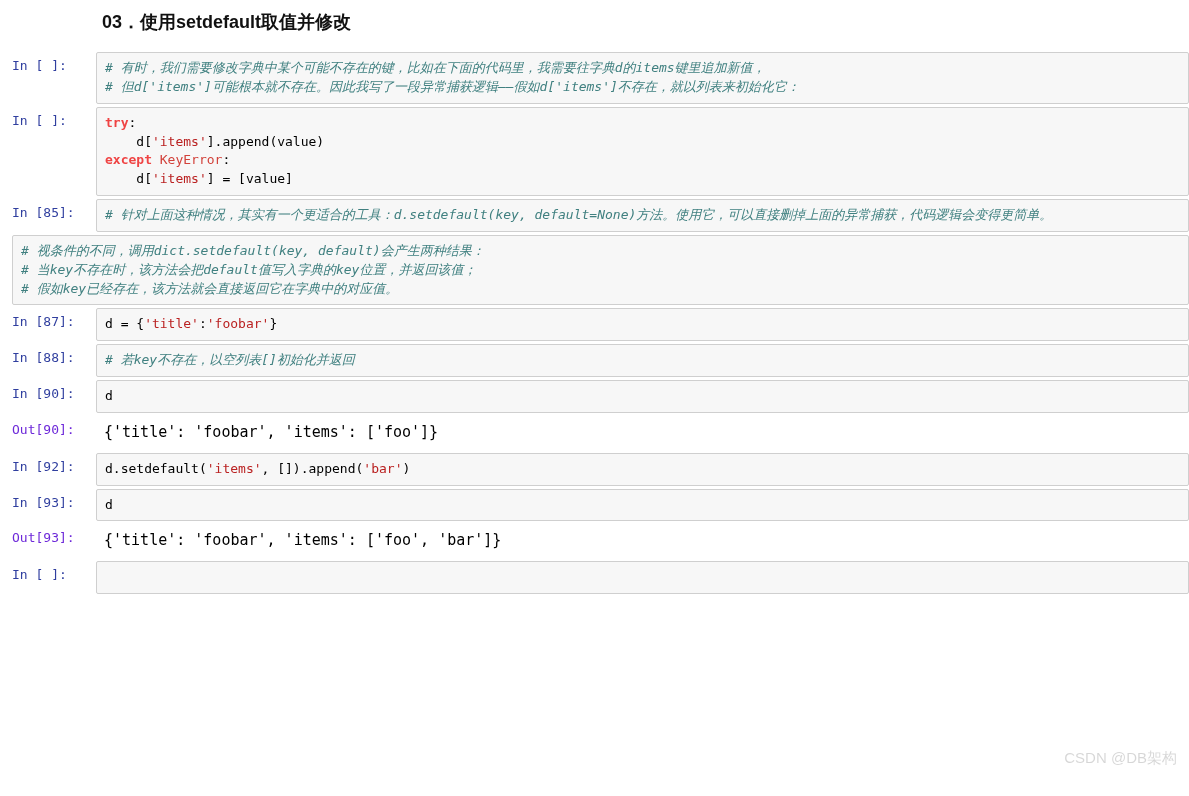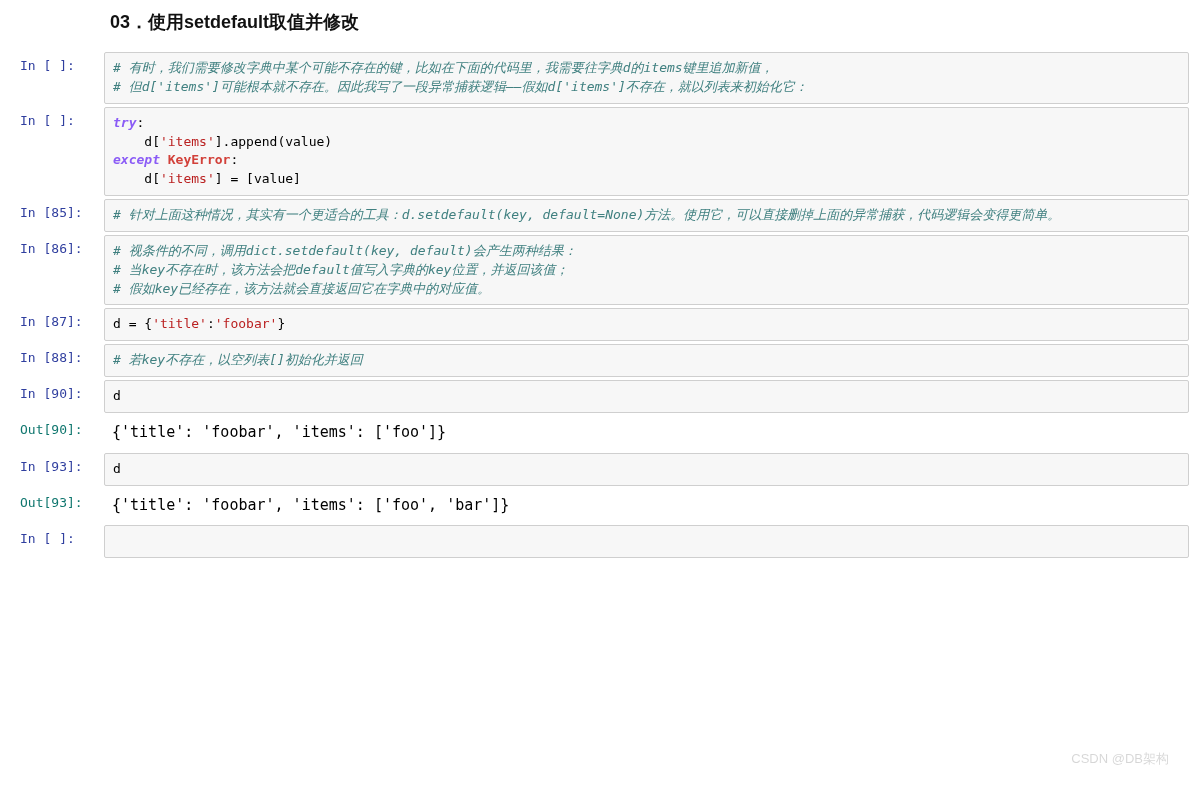--- a/index.html
+++ b/index.html
@@ -5,39 +5,39 @@
   * { box-sizing: border-box; }
   body {
     margin: 0;
     padding: 0;
     font-family: "Helvetica Neue", Helvetica, Arial, sans-serif;
     font-size: 14px;
     background: #fff;
     color: #000;
     width: 1189px;
   }
-  .notebook { padding: 0 0 20px 0; margin-left: 20px; }
+  .notebook { padding: 0 0 20px 12px; }
   h3.section-title {
     margin: 0 0 18px 90px;
     padding-top: 10px;
     font-size: 18px;
     font-weight: bold;
     color: #111;
   }
   .cell { display: flex; margin: 3px 0; }
   .prompt {
     width: 84px;
     flex: 0 0 84px;
     padding: 6px 8px 0 0;
     font-family: Menlo, Consolas, "DejaVu Sans Mono", monospace;
     font-size: 13px;
     white-space: nowrap;
   }
   .prompt-in { color: #303F9F; }
-  .prompt-out { color: #0f766e; }
+  .prompt-out { color: #6d28d9; }
   .input-area {
     flex: 1;
     border: 1px solid #cfcfcf;
     background: #f7f7f7;
     padding: 6px 8px;
     font-family: Menlo, Consolas, "DejaVu Sans Mono", monospace;
     font-size: 13px;
     line-height: 1.45;
     white-space: pre;
     overflow-x: auto;
@@ -46,31 +46,31 @@
   .input-area.scrolly { overflow-x: scroll; }
   .output-area {
     flex: 1;
     padding: 6px 8px;
     font-family: Menlo, Consolas, "DejaVu Sans Mono", monospace;
     font-size: 15px;
     line-height: 1.45;
     white-space: pre-wrap;
   }
   .c-comment { color: #408080; font-style: italic; }
-  .c-keyword { color: #8b5cf6; font-weight: bold; font-style: italic; }
+  .c-keyword { color: #ef4444; font-weight: bold; }
   .c-str { color: #BA2121; }
   .c-name { color: #000; }
   .c-punc { color: #000; }
-  .c-exc { color: #D2413A; font-weight: bold; }
+  .c-exc { color: #D2413A; font-weight: normal; }
   .watermark {
     position: fixed;
-    right: 20px;
+    right: 12px;
     bottom: 28px;
     color: rgba(0,0,0,0.16);
-    font-size: 13px;
+    font-size: 15px;
     font-family: Arial, sans-serif;
     pointer-events: none;
   }
   .input-area::-webkit-scrollbar { height: 14px; }
   .input-area::-webkit-scrollbar-track { background: #f0f0f0; }
   .input-area::-webkit-scrollbar-thumb { background: #c2c2c2; }
 </style>
 </head>
 <body>
 
@@ -87,21 +87,20 @@
         <div class="input-area"><span class="c-keyword">try</span><span class="c-punc">:</span>
     <span class="c-name">d</span><span class="c-punc">[</span><span class="c-str">'items'</span><span class="c-punc">].</span><span class="c-name">append</span><span class="c-punc">(</span><span class="c-name">value</span><span class="c-punc">)</span>
 <span class="c-keyword">except</span> <span class="c-exc">KeyError</span><span class="c-punc">:</span>
     <span class="c-name">d</span><span class="c-punc">[</span><span class="c-str">'items'</span><span class="c-punc">] = [</span><span class="c-name">value</span><span class="c-punc">]</span></div>
       </div>
       <div class="cell">
         <div class="prompt prompt-in">In [85]:</div>
         <div class="input-area scrolly"><span class="c-comment"># 针对上面这种情况，其实有一个更适合的工具：d.setdefault(key, default=None)方法。使用它，可以直接删掉上面的异常捕获，代码逻辑会变得更简单。</span></div>
       </div>
       <div class="cell">
-        <div class="prompt prompt-in">In [86]:</div>
         <div class="input-area"><span class="c-comment"># 视条件的不同，调用dict.setdefault(key, default)会产生两种结果：</span>
 <span class="c-comment"># 当key不存在时，该方法会把default值写入字典的key位置，并返回该值；</span>
 <span class="c-comment"># 假如key已经存在，该方法就会直接返回它在字典中的对应值。</span></div>
       </div>
       <div class="cell">
         <div class="prompt prompt-in">In [87]:</div>
         <div class="input-area"><span class="c-name">d </span><span class="c-punc">= {</span><span class="c-str">'title'</span><span class="c-punc">:</span><span class="c-str">'foobar'</span><span class="c-punc">}</span></div>
       </div>
       <div class="cell">
         <div class="prompt prompt-in">In [88]:</div>
@@ -109,20 +108,24 @@
       </div>
       <div class="cell">
         <div class="prompt prompt-in">In [90]:</div>
         <div class="input-area"><span class="c-name">d</span></div>
       </div>
       <div class="cell">
         <div class="prompt prompt-out">Out[90]:</div>
         <div class="output-area">{'title': 'foobar', 'items': ['foo']}</div>
       </div>
       <div class="cell">
+        <div class="prompt prompt-in">In [92]:</div>
+        <div class="input-area"><span class="c-name">d</span><span class="c-punc">.</span><span class="c-name">setdefault</span><span class="c-punc">(</span><span class="c-str">'items'</span><span class="c-punc">, []).</span><span class="c-name">append</span><span class="c-punc">(</span><span class="c-str">'bar'</span><span class="c-punc">)</span></div>
+      </div>
+      <div class="cell">
         <div class="prompt prompt-in">In [93]:</div>
         <div class="input-area"><span class="c-name">d</span></div>
       </div>
       <div class="cell">
         <div class="prompt prompt-out">Out[93]:</div>
         <div class="output-area">{'title': 'foobar', 'items': ['foo', 'bar']}</div>
       </div>
       <div class="cell">
         <div class="prompt prompt-in">In [ ]:</div>
         <div class="input-area">&nbsp;</div>

